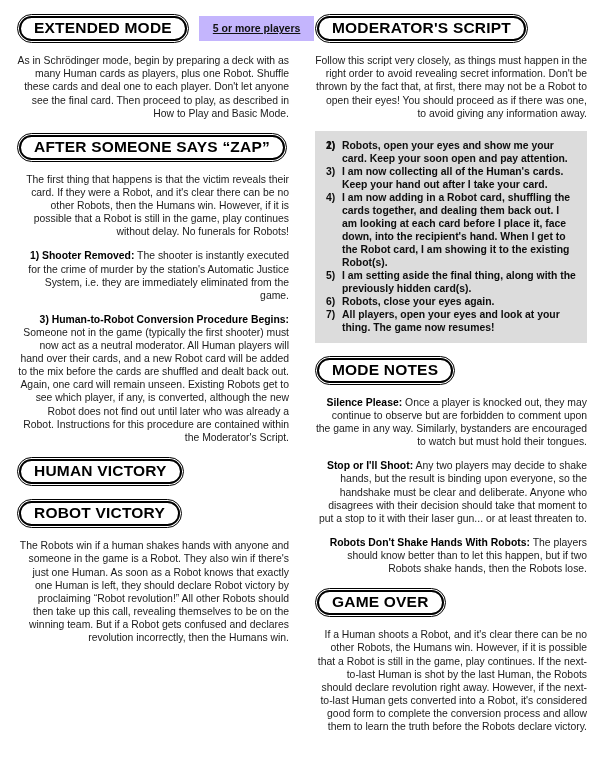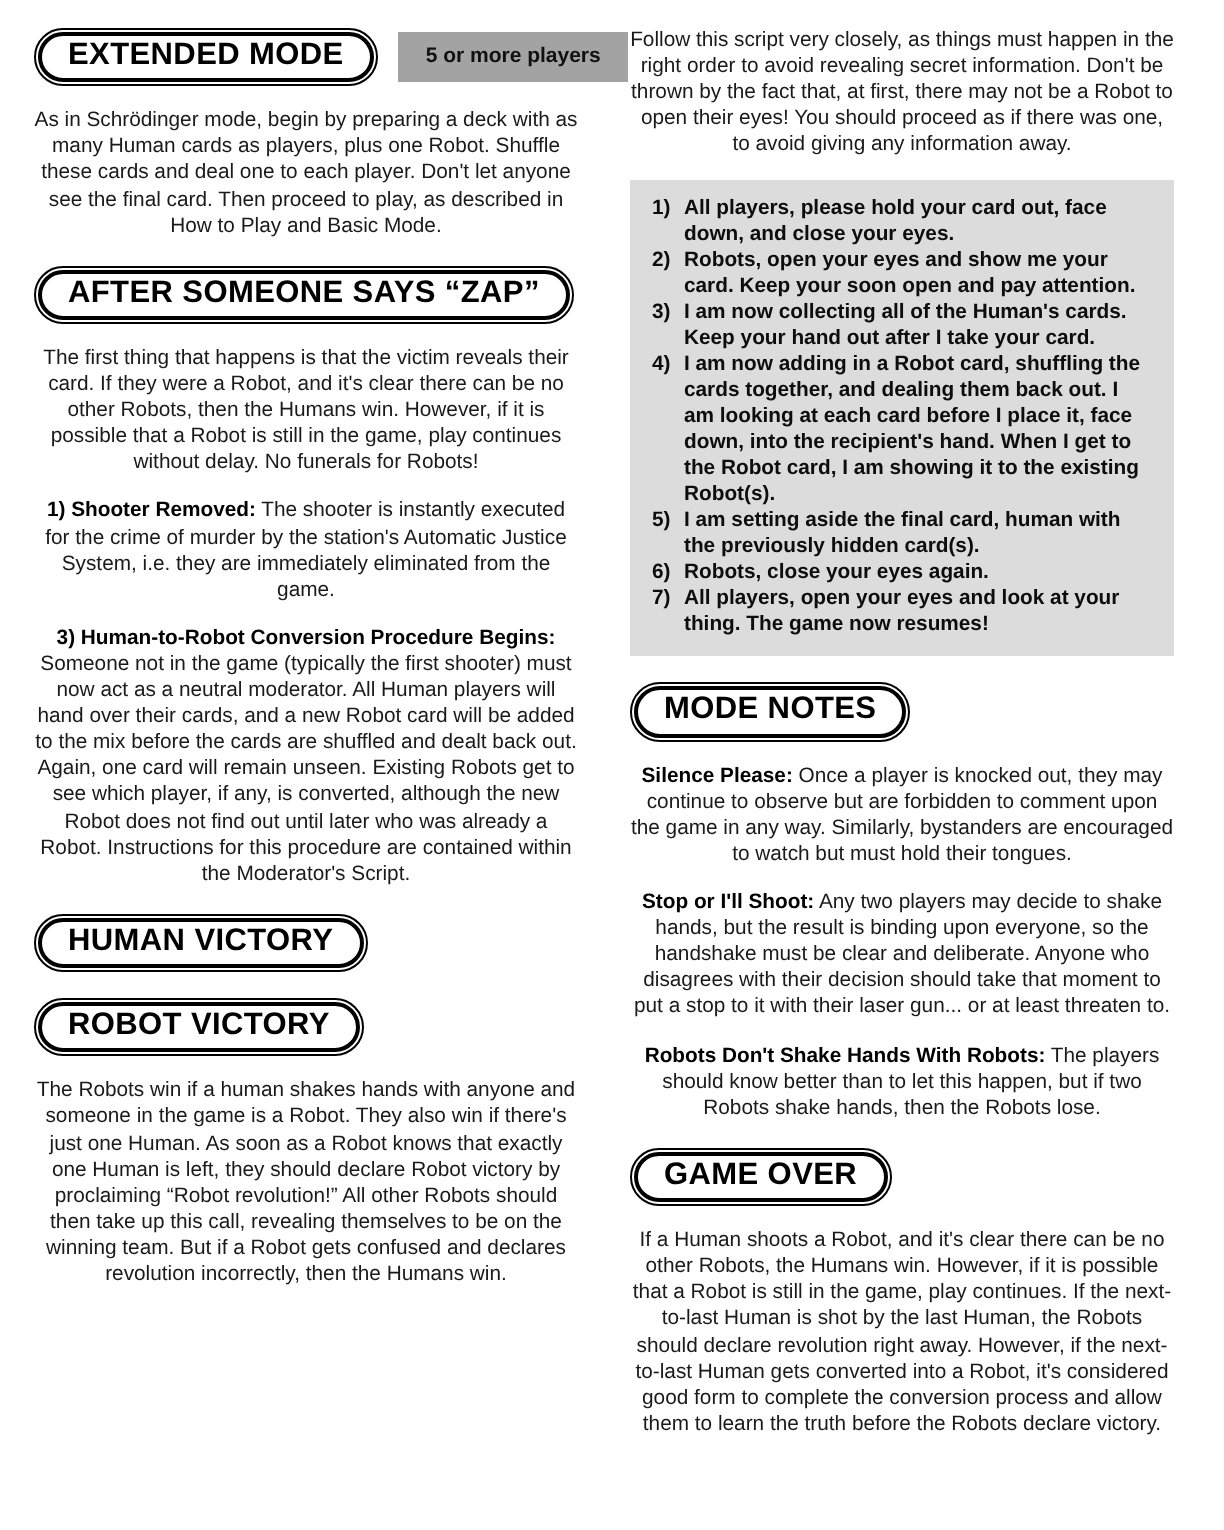--- a/index.html
+++ b/index.html
@@ -55,35 +55,36 @@
   .pill-inner span {
     display: block;
     font-size: 15.5px;
     font-weight: bold;
     letter-spacing: 0.2px;
     line-height: 1.05;
     white-space: nowrap;
     color: #000;
   }
   .players-tag {
-    background: #a3a3a3;
+    background: #c4b5fd;
     font-size: 10.5px;
     font-weight: bold;
     color: #111;
     padding: 7px 14px;
     white-space: nowrap;
     line-height: 1;
+    text-decoration: underline;
   }
 
   
   p.body {
     font-size: 10.4px;
     line-height: 13.1px;
     margin: 0 0 11px 0;
-    text-align: center;
+    text-align: right;
     color: #1a1a1a;
   }
   p.body:last-child { margin-bottom: 0; }
   p.body b { font-weight: bold; color: #000; }
 
   .sec { margin-bottom: 13px; }
   .sec:last-child { margin-bottom: 0; }
 
   
   .script-box {
@@ -157,28 +158,35 @@
               <div class="pill-inner">
                 <span>ROBOT VICTORY</span>
               </div>
             </div>
           </div>
           <p class="body">The Robots win if a human shakes hands with anyone and someone in the game is a Robot. They also win if there's just one Human. As soon as a Robot knows that exactly one Human is left, they should declare Robot victory by proclaiming “Robot revolution!” All other Robots should then take up this call, revealing themselves to be on the winning team. But if a Robot gets confused and declares revolution incorrectly, then the Humans win.</p>
         </div>
       </div>
     <div class="col" id="right-col">
         <div class="sec">
+          <div class="head-row">
+            <div class="pill">
+              <div class="pill-inner">
+                <span>MODERATOR'S SCRIPT</span>
+              </div>
+            </div>
+          </div>
           <p class="body">Follow this script very closely, as things must happen in the right order to avoid revealing secret information. Don't be thrown by the fact that, at first, there may not be a Robot to open their eyes! You should proceed as if there was one, to avoid giving any information away.</p>
           <div class="script-box">
             <ol class="script-list">
-              <li><span class="num">1)</span><span>All players, please hold your card out, face down, and close your eyes.</span></li>
+              <li><span class="num">1)</span></li>
               <li><span class="num">2)</span><span>Robots, open your eyes and show me your card. Keep your soon open and pay attention.</span></li>
               <li><span class="num">3)</span><span>I am now collecting all of the Human's cards. Keep your hand out after I take your card.</span></li>
               <li><span class="num">4)</span><span>I am now adding in a Robot card, shuffling the cards together, and dealing them back out. I am looking at each card before I place it, face down, into the recipient's hand. When I get to the Robot card, I am showing it to the existing Robot(s).</span></li>
-              <li><span class="num">5)</span><span>I am setting aside the final card, human with the previously hidden card(s).</span></li>
+              <li><span class="num">5)</span><span>I am setting aside the final thing, along with the previously hidden card(s).</span></li>
               <li><span class="num">6)</span><span>Robots, close your eyes again.</span></li>
               <li><span class="num">7)</span><span>All players, open your eyes and look at your thing. The game now resumes!</span></li>
             </ol>
           </div>
         </div>
         <div class="sec">
           <div class="head-row">
             <div class="pill">
               <div class="pill-inner">
                 <span>MODE NOTES</span>

